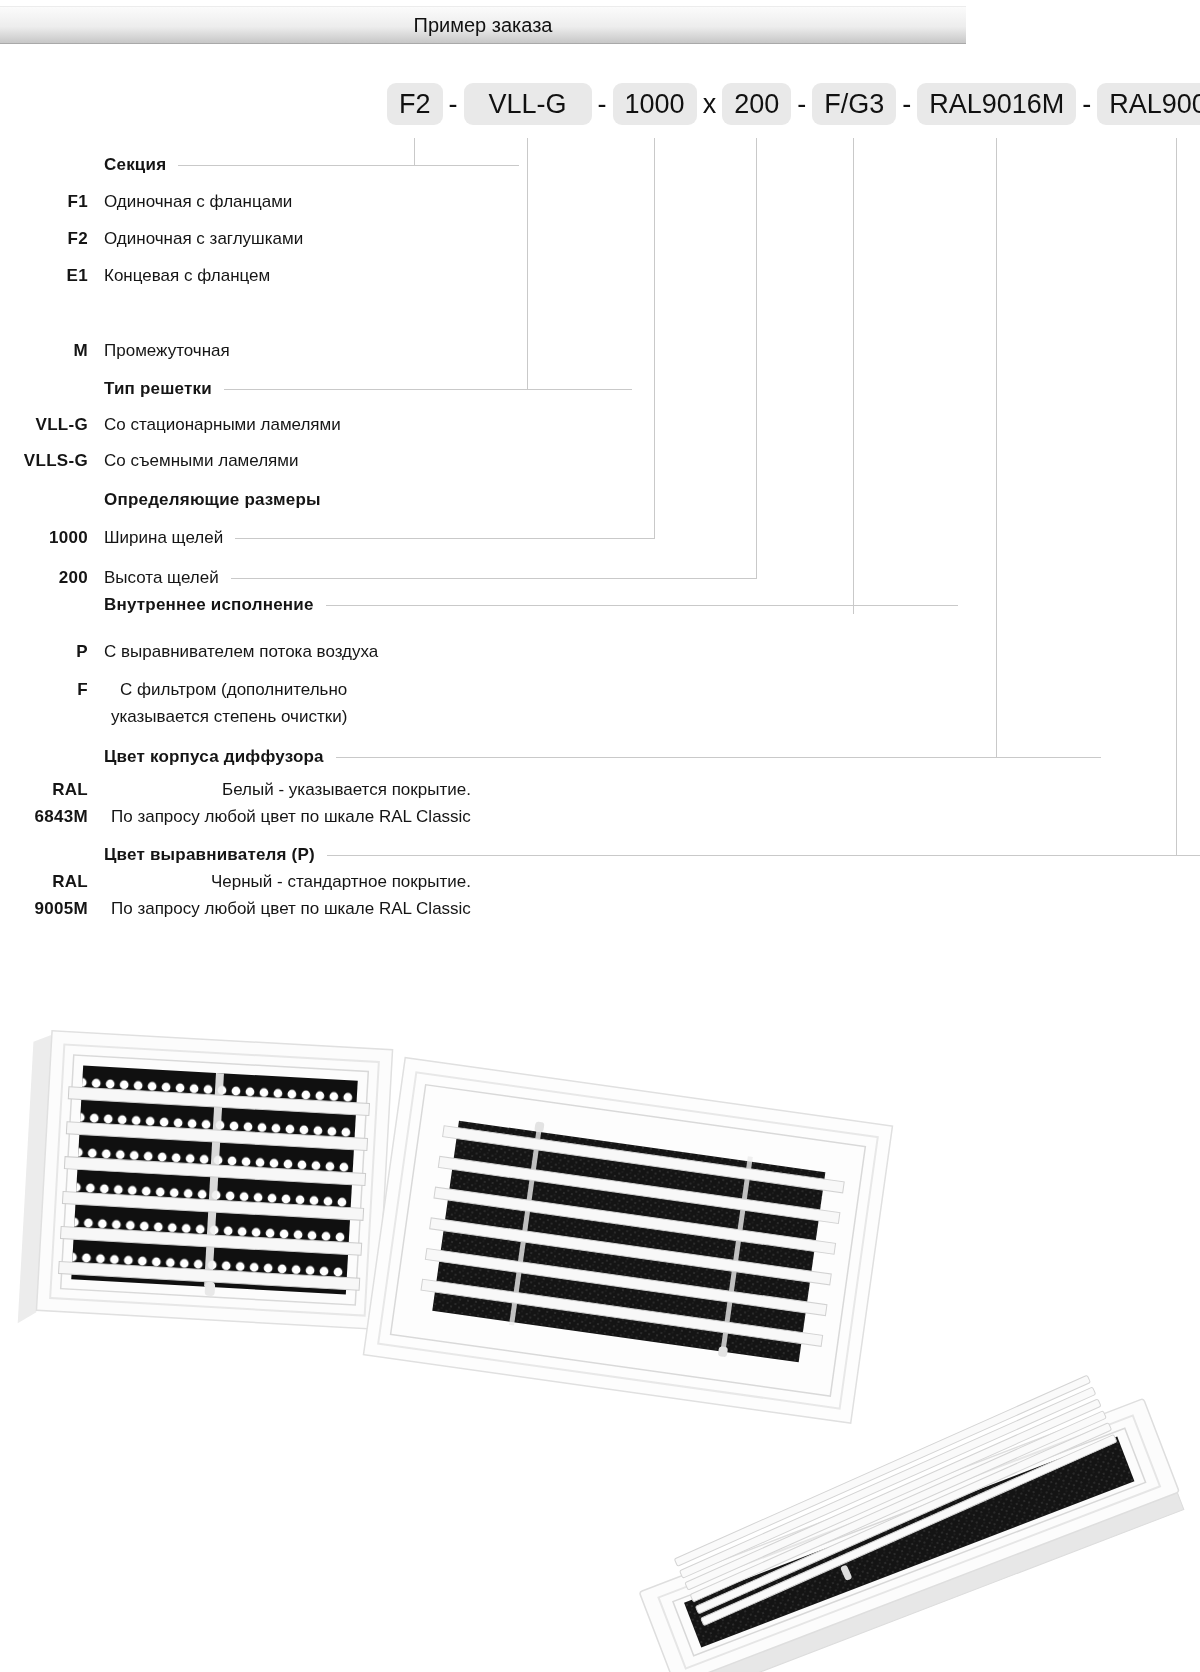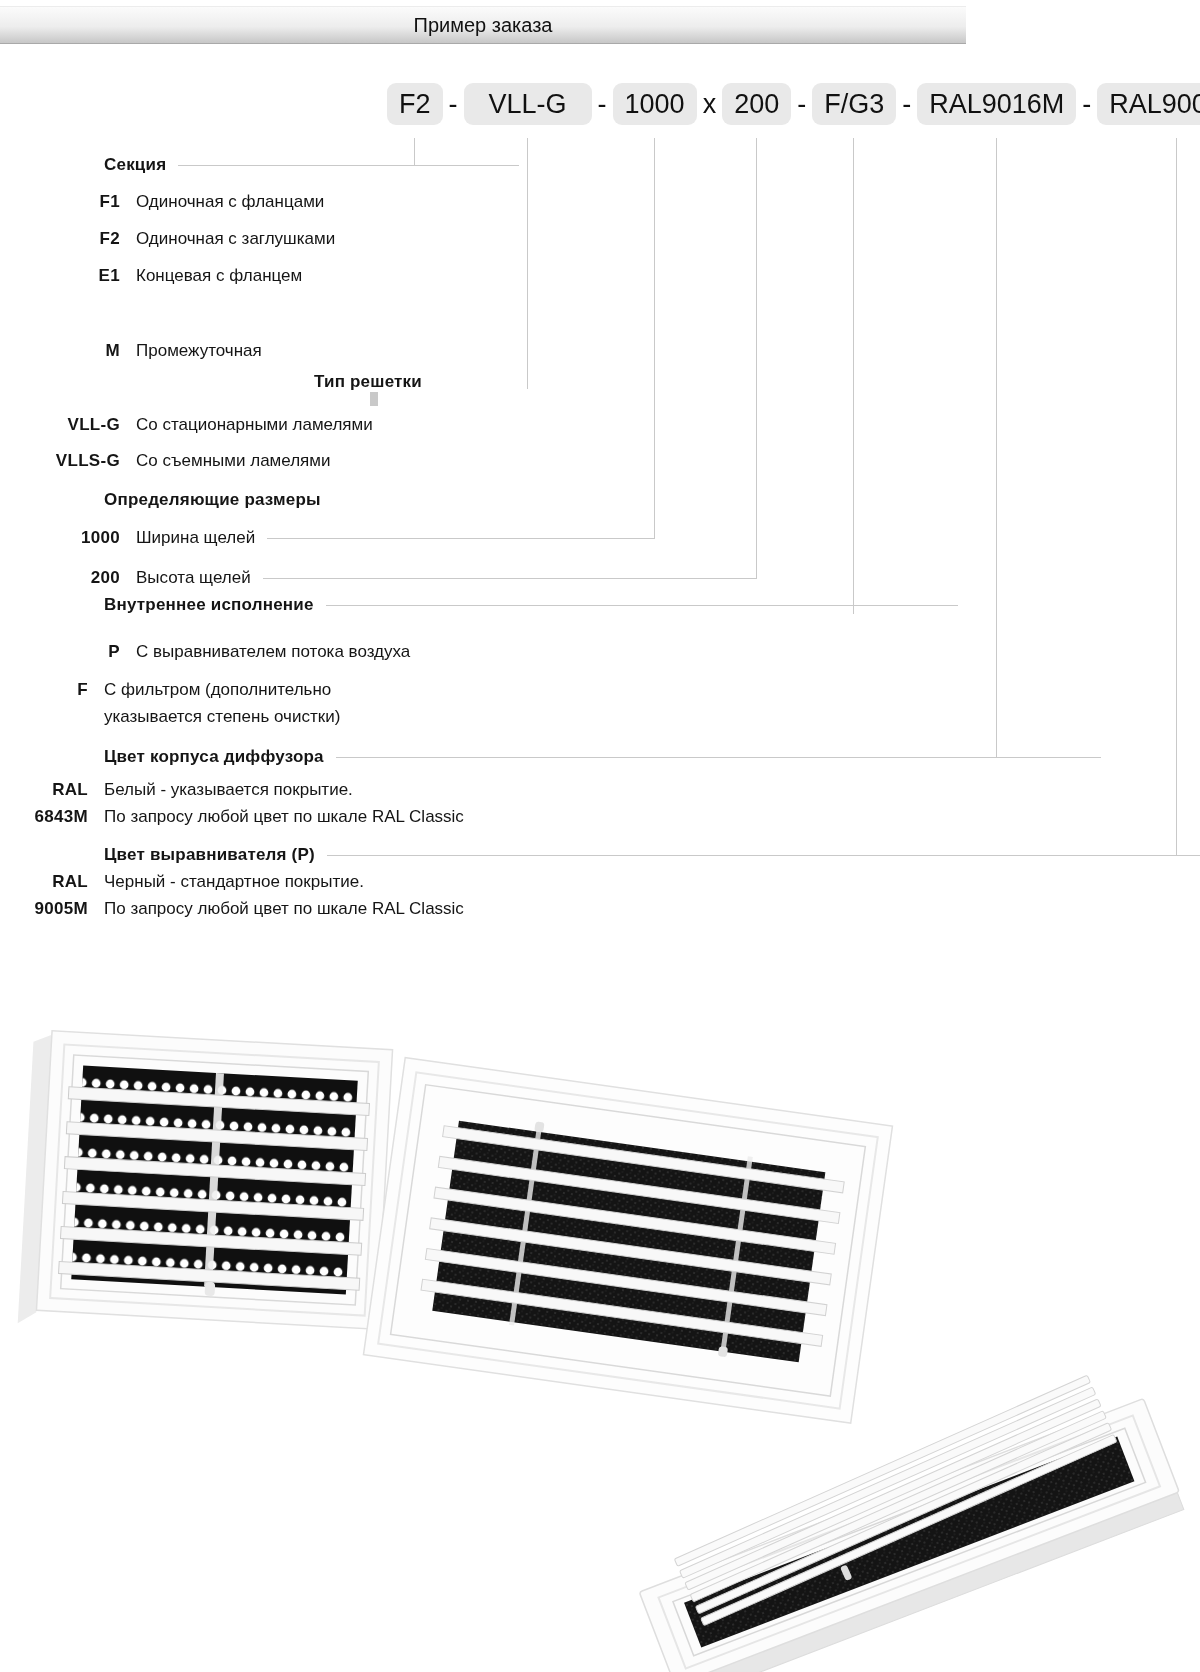--- a/index.html
+++ b/index.html
@@ -22,28 +22,28 @@
   }
   .pill{background:#e9e9e9;border-radius:9px;padding:4px 12px;line-height:34px;}
   .pill.wide{padding:4px 25px;}
   .sep{margin:0 6px;color:#111;}
   
   .row{
     position:absolute;left:0;height:34px;display:flex;align-items:center;
     white-space:nowrap;font-size:17px;color:#151515;
   }
   .row.two{height:auto;align-items:flex-start;}
-  .code{width:88px;text-align:right;font-weight:700;flex:none;letter-spacing:.3px;padding-left:32px;}
+  .code{width:88px;text-align:right;font-weight:700;flex:none;letter-spacing:.3px;}
   .desc{margin-left:16px;text-align:right;}
   .htitle{font-weight:700;letter-spacing:.2px;}
   .header{padding-left:104px;}
   .lead{flex:1;height:1px;background:#c9c9c9;margin-left:12px;min-width:8px;}
   .col2{display:flex;flex-direction:column;line-height:27px;}
   .code2{width:88px;text-align:right;font-weight:700;flex:none;letter-spacing:.3px;}
-  .desc2{margin-left:16px;}
+  .desc2{margin-left:23px;align-items:flex-end;}
   .vline{position:absolute;width:1px;background:#c9c9c9;top:138px;}
   
   #photo{position:absolute;top:940px;left:0;}
 </style>
 </head>
 <body>
 
 <div id="stage">
 
   <div id="topbar">
@@ -88,21 +88,21 @@
   </div>
   <div class="row item" style="top:259px">
     <span class="code">E1</span>
     <span class="desc">Концевая с фланцем</span>
   </div>
   <div class="row item" style="top:334px">
     <span class="code">M</span>
     <span class="desc">Промежуточная</span>
   </div>
 
-  <div class="row header" id="h1" style="top: 372px; width: 528px; flex-direction: column;">
+  <div class="row header" id="h1" style="top: 372px; width: 528px;">
     <span class="htitle">Тип решетки</span>
       <span class="lead"></span>
   </div>
   <div class="row item" style="top:408px">
     <span class="code">VLL-G</span>
     <span class="desc">Со стационарными ламелями</span>
   </div>
   <div class="row header" id="h2" style="top:483px">
     <span class="htitle">Определяющие размеры</span>
   </div>

